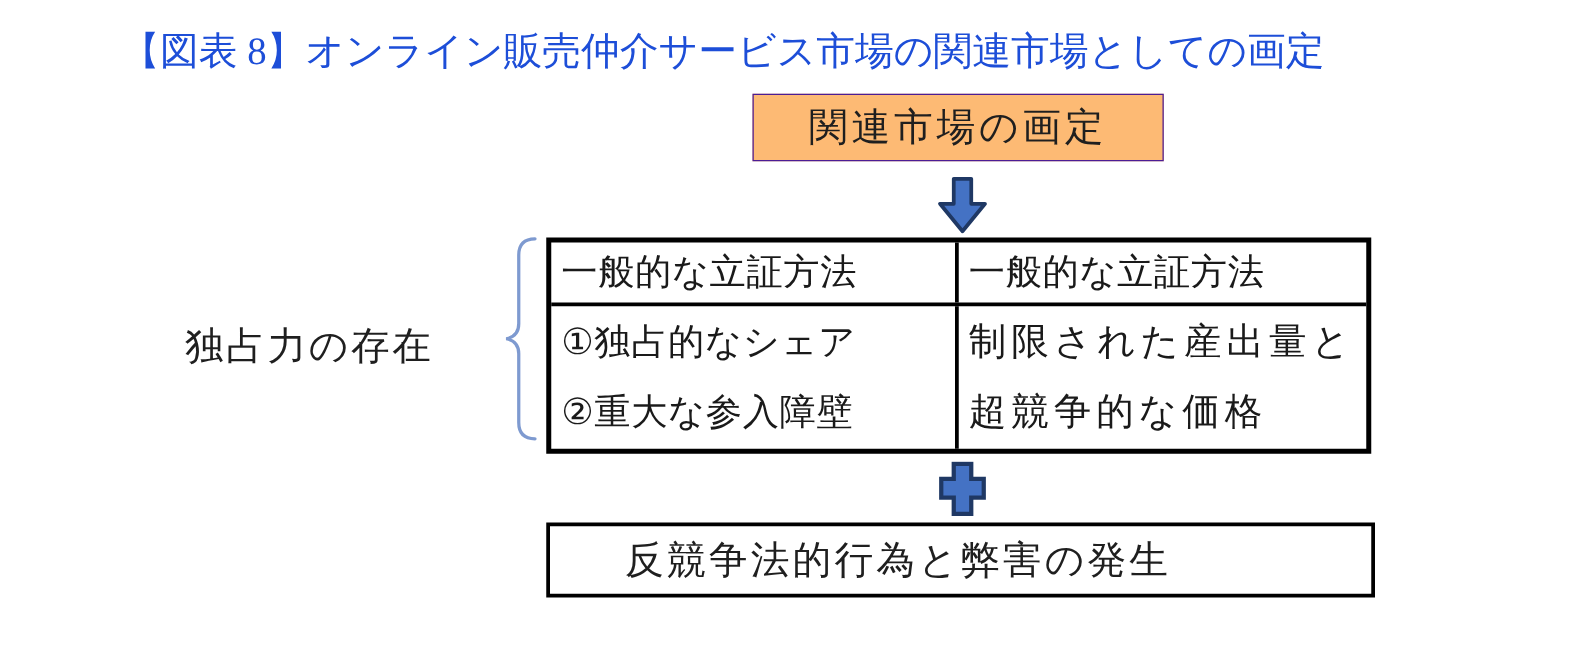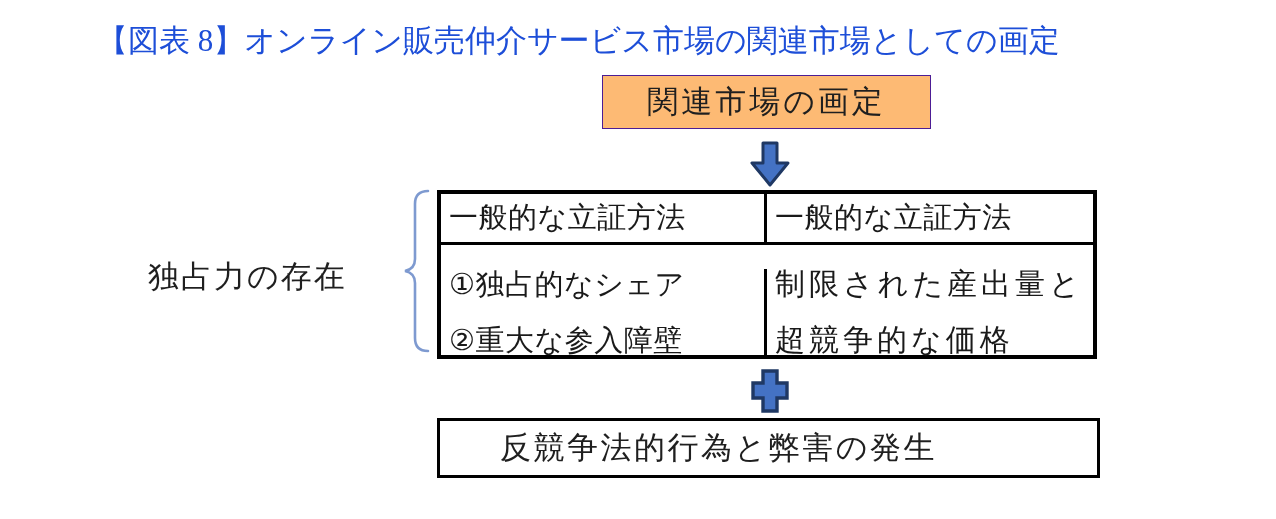--- a/index.html
+++ b/index.html
@@ -102,25 +102,24 @@
   }
   .header-row .t-cell {
     height: 48px;
     display: flex;
     align-items: center;
     font-size: 29px;
     letter-spacing: 0.5px;
     white-space: nowrap;
   }
   .body-row .t-cell {
-    height: 86px;
+    height: 114px;
     display: flex;
     flex-direction: column;
     justify-content: center;
-    margin-top: 24px;
   }
   .body-row .t-cell .line {
     line-height: 56px;
     font-size: 29px;
     letter-spacing: 0.5px;
     white-space: nowrap;
   }
   .body-row .t-cell.direct .line {
     font-size: 30px;
     letter-spacing: 4px;

